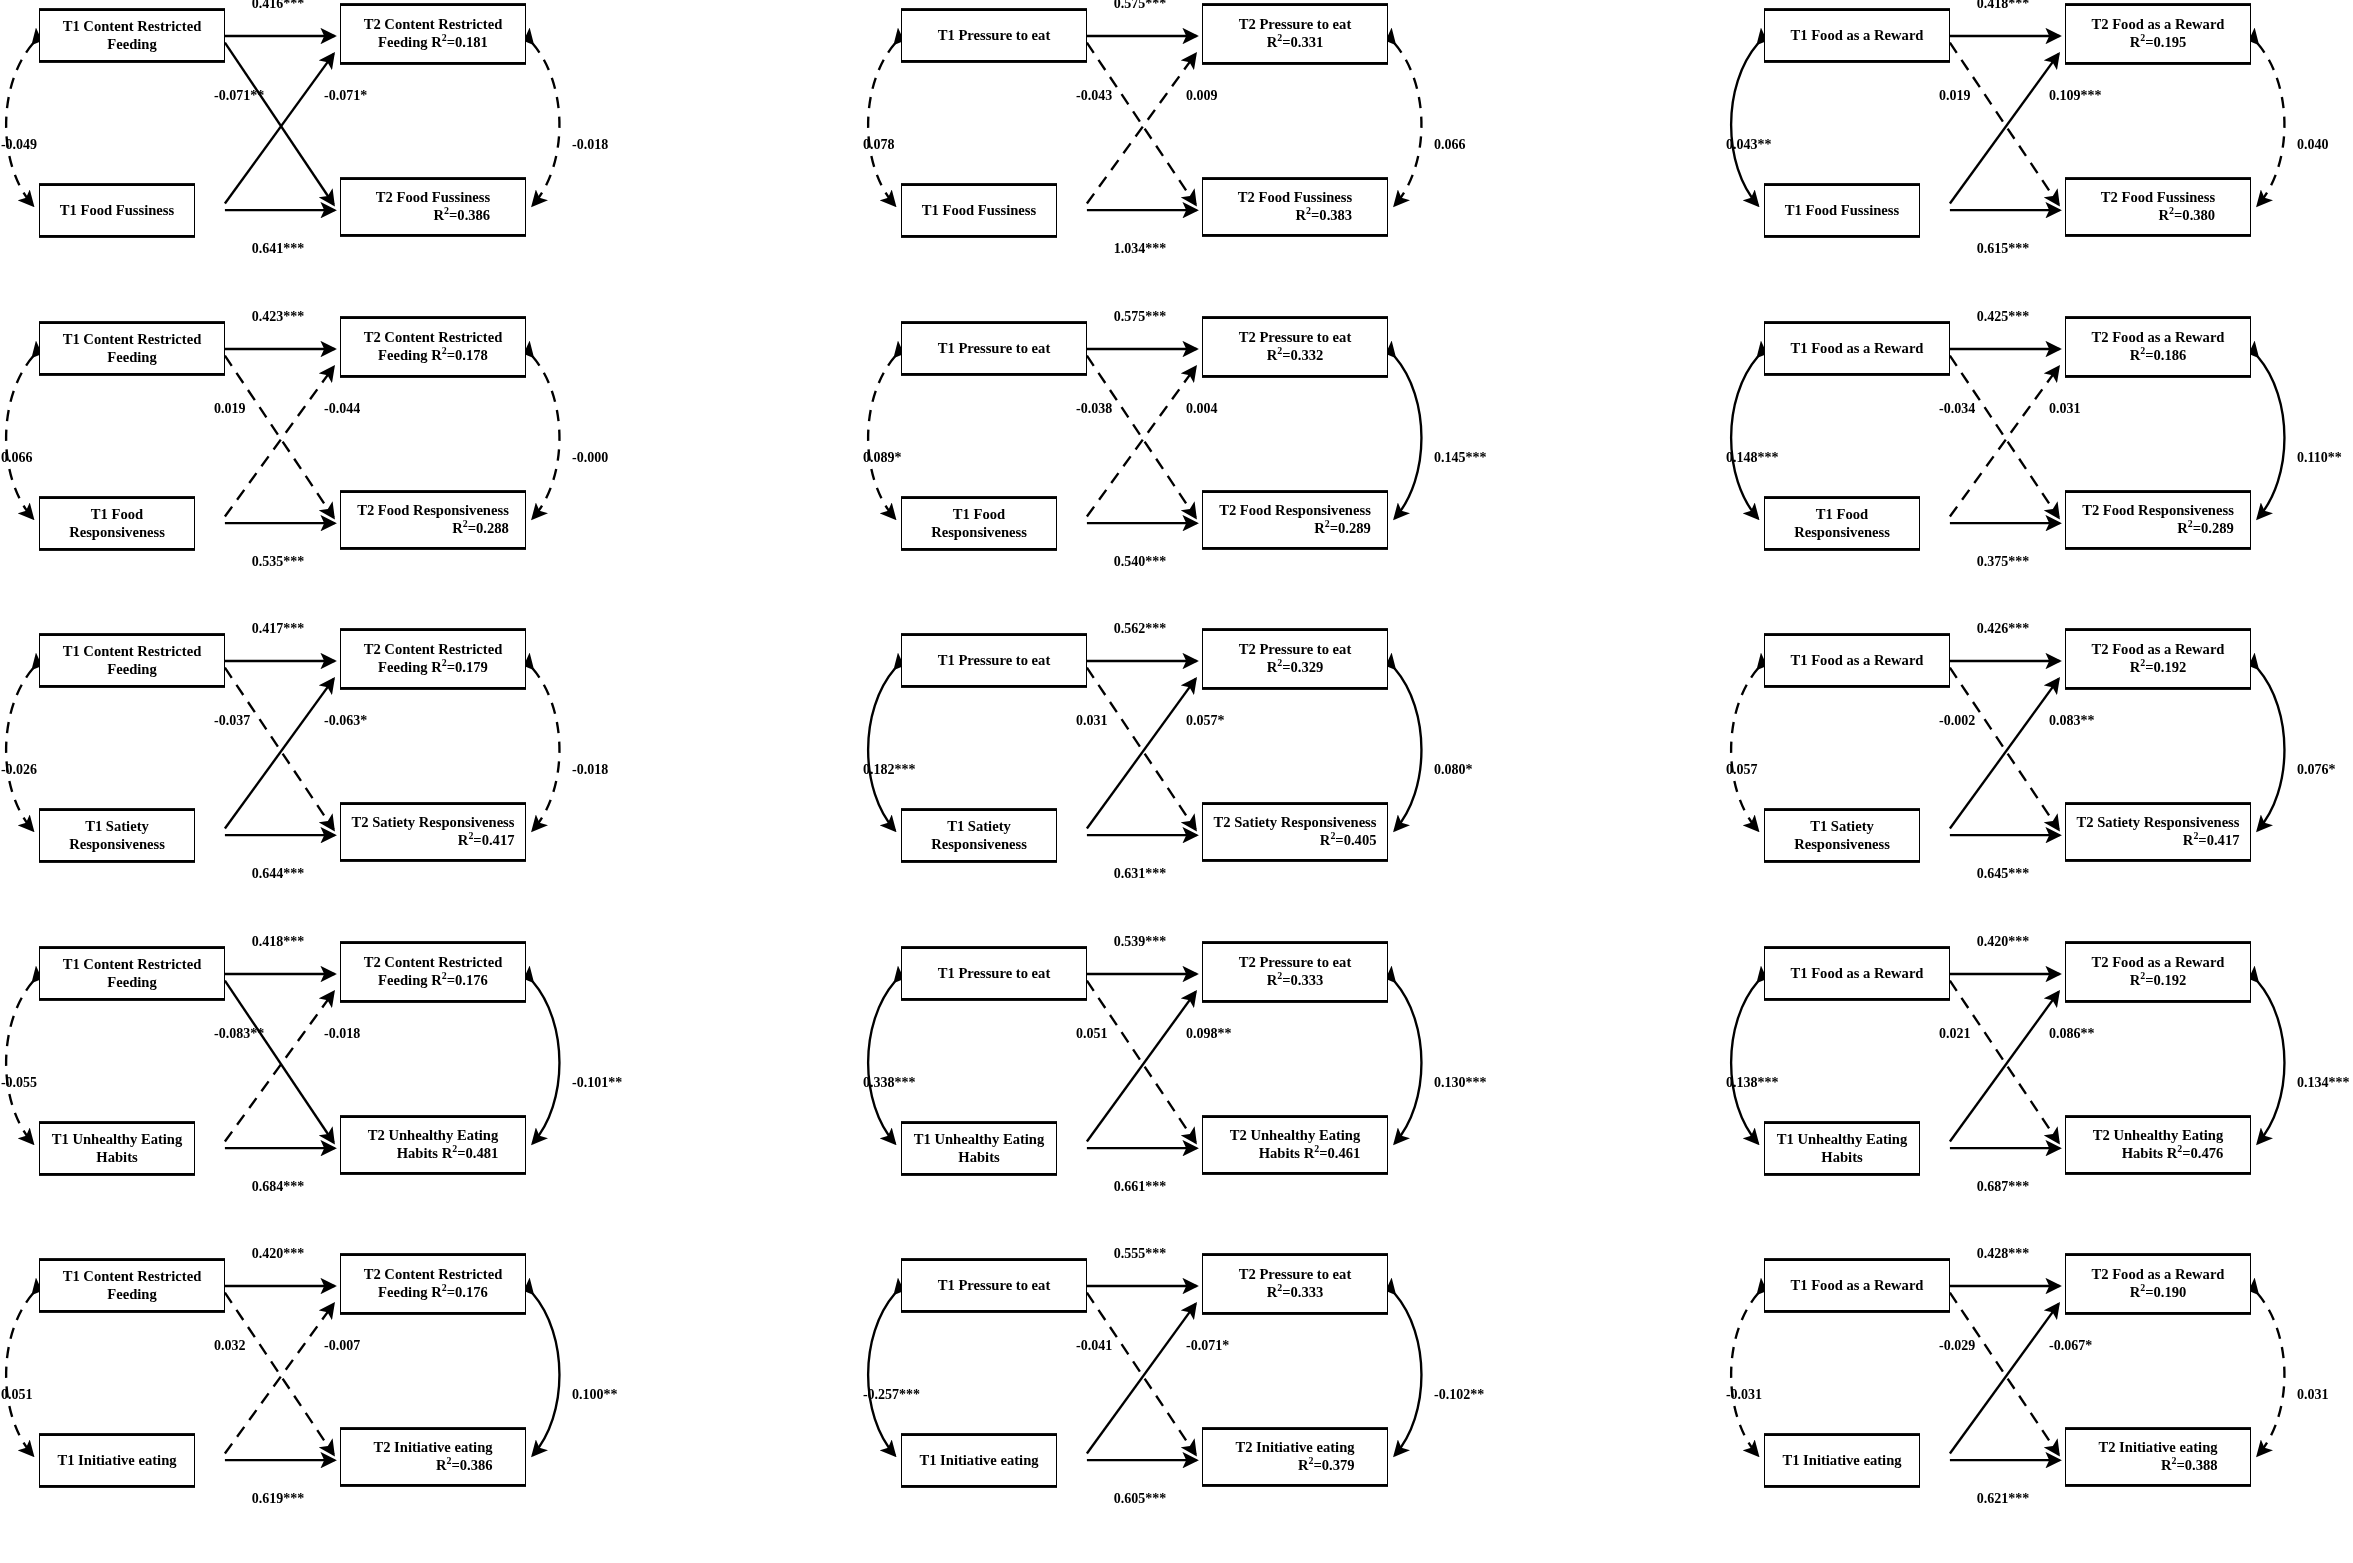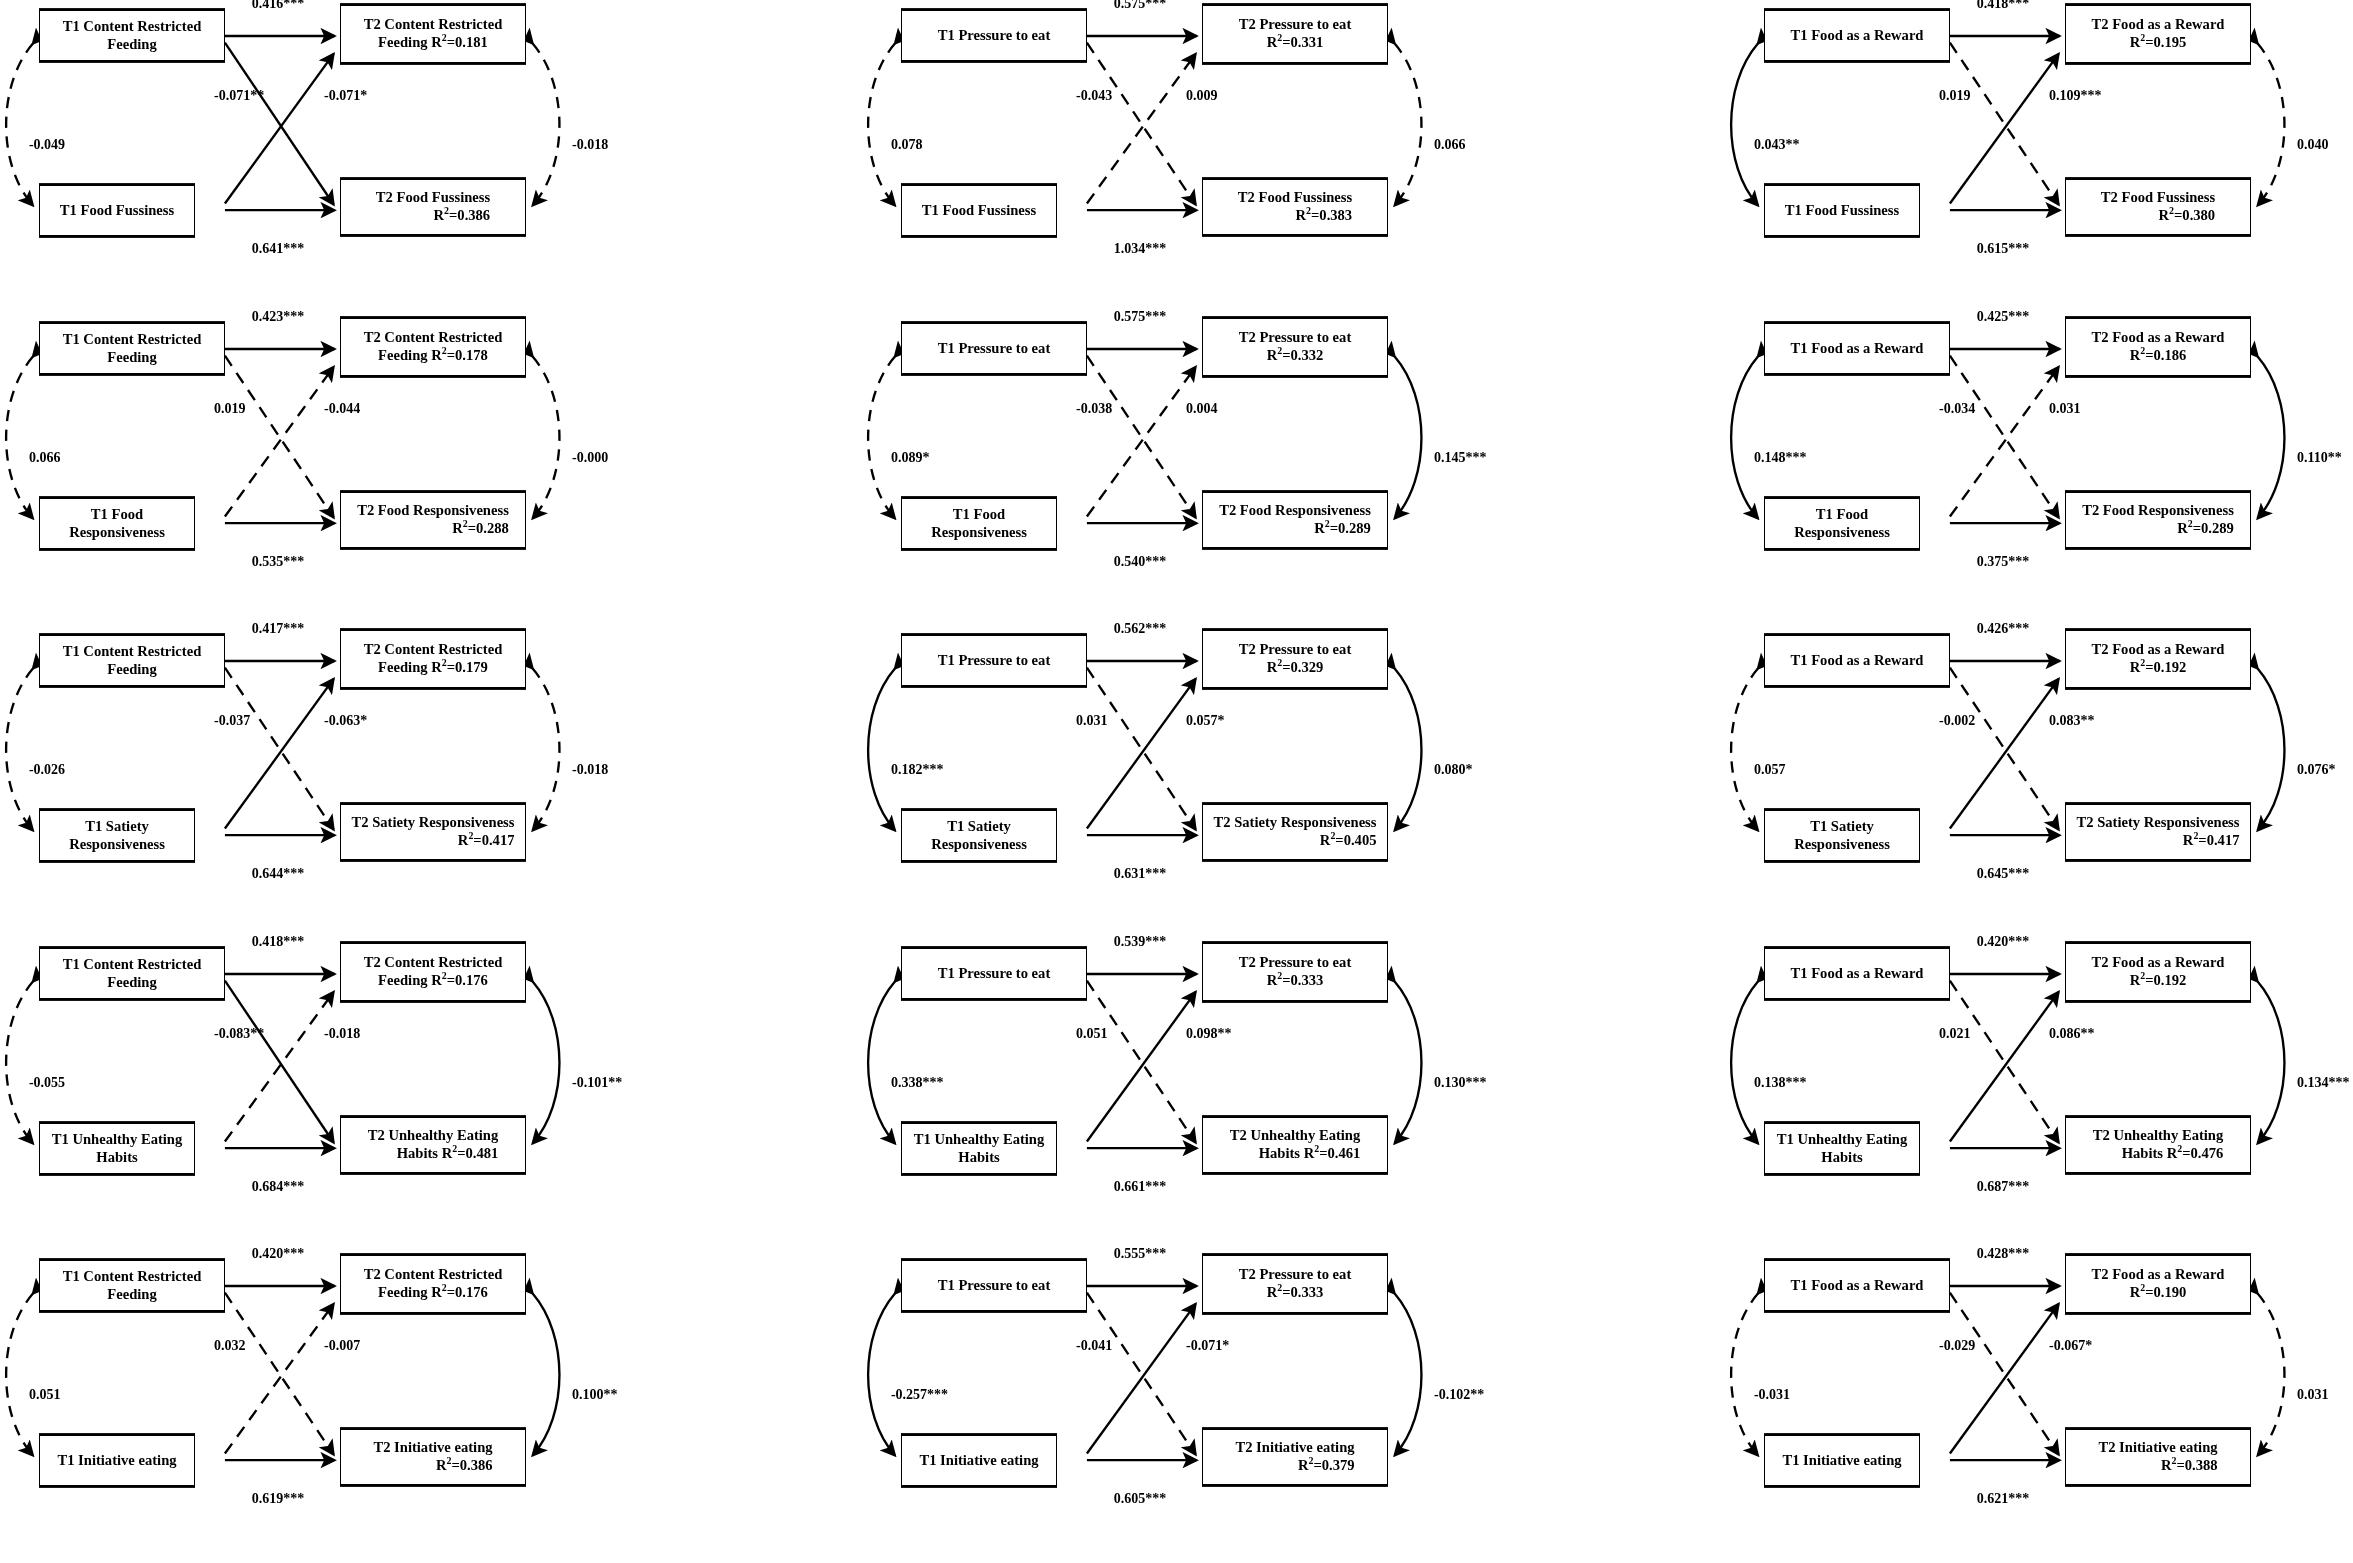--- a/index.html
+++ b/index.html
@@ -19,21 +19,21 @@
   .nodebox span{display:block;}
   .n-tl{left:39px;top:10.4px;width:186px;height:51px;}
   .n-tr{left:340px;top:4.7px;width:186px;height:58px;}
   .n-bl{left:39px;top:185px;width:156px;height:51px;}
   .n-br{left:340px;top:179px;width:186px;height:56px;text-align:right;}
   .lbl{position:absolute;font-size:14px;font-weight:700;white-space:nowrap;}
   .lbl-top{left:278px;top:-3.8px;transform:translateX(-50%);}
   .lbl-bot{left:278px;top:241px;transform:translateX(-50%);}
   .lbl-xl{left:214px;top:88px;text-align:right;}
   .lbl-xr{left:318px;top:88px;margin-left:6px;}
-  .lbl-lcorr{left:0.9px;top:137px;padding-left:28px;}
+  .lbl-lcorr{left:0.9px;top:137px;}
   .lbl-rcorr{left:572px;top:137px;}
   .sup{font-size:0.68em;vertical-align:super;line-height:0;}
   .edge{fill:none;stroke:#000;stroke-width:5;}
   .edge.dash{stroke-dasharray:26 18;}
   .corr{fill:none;stroke:#000;stroke-width:5;}
   .corr.dash{stroke-dasharray:24 18;}
 </style>
 </head>
 <body>
 

